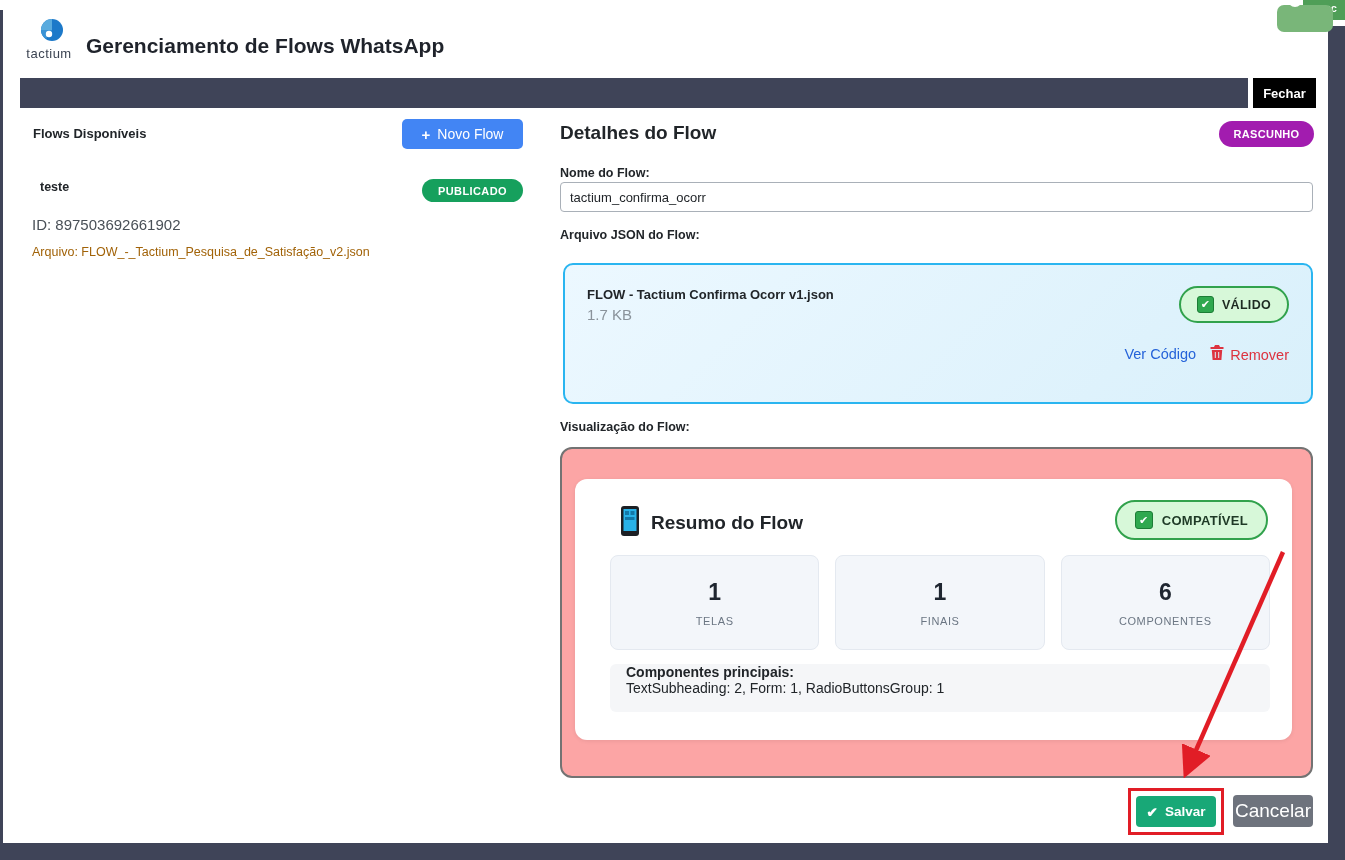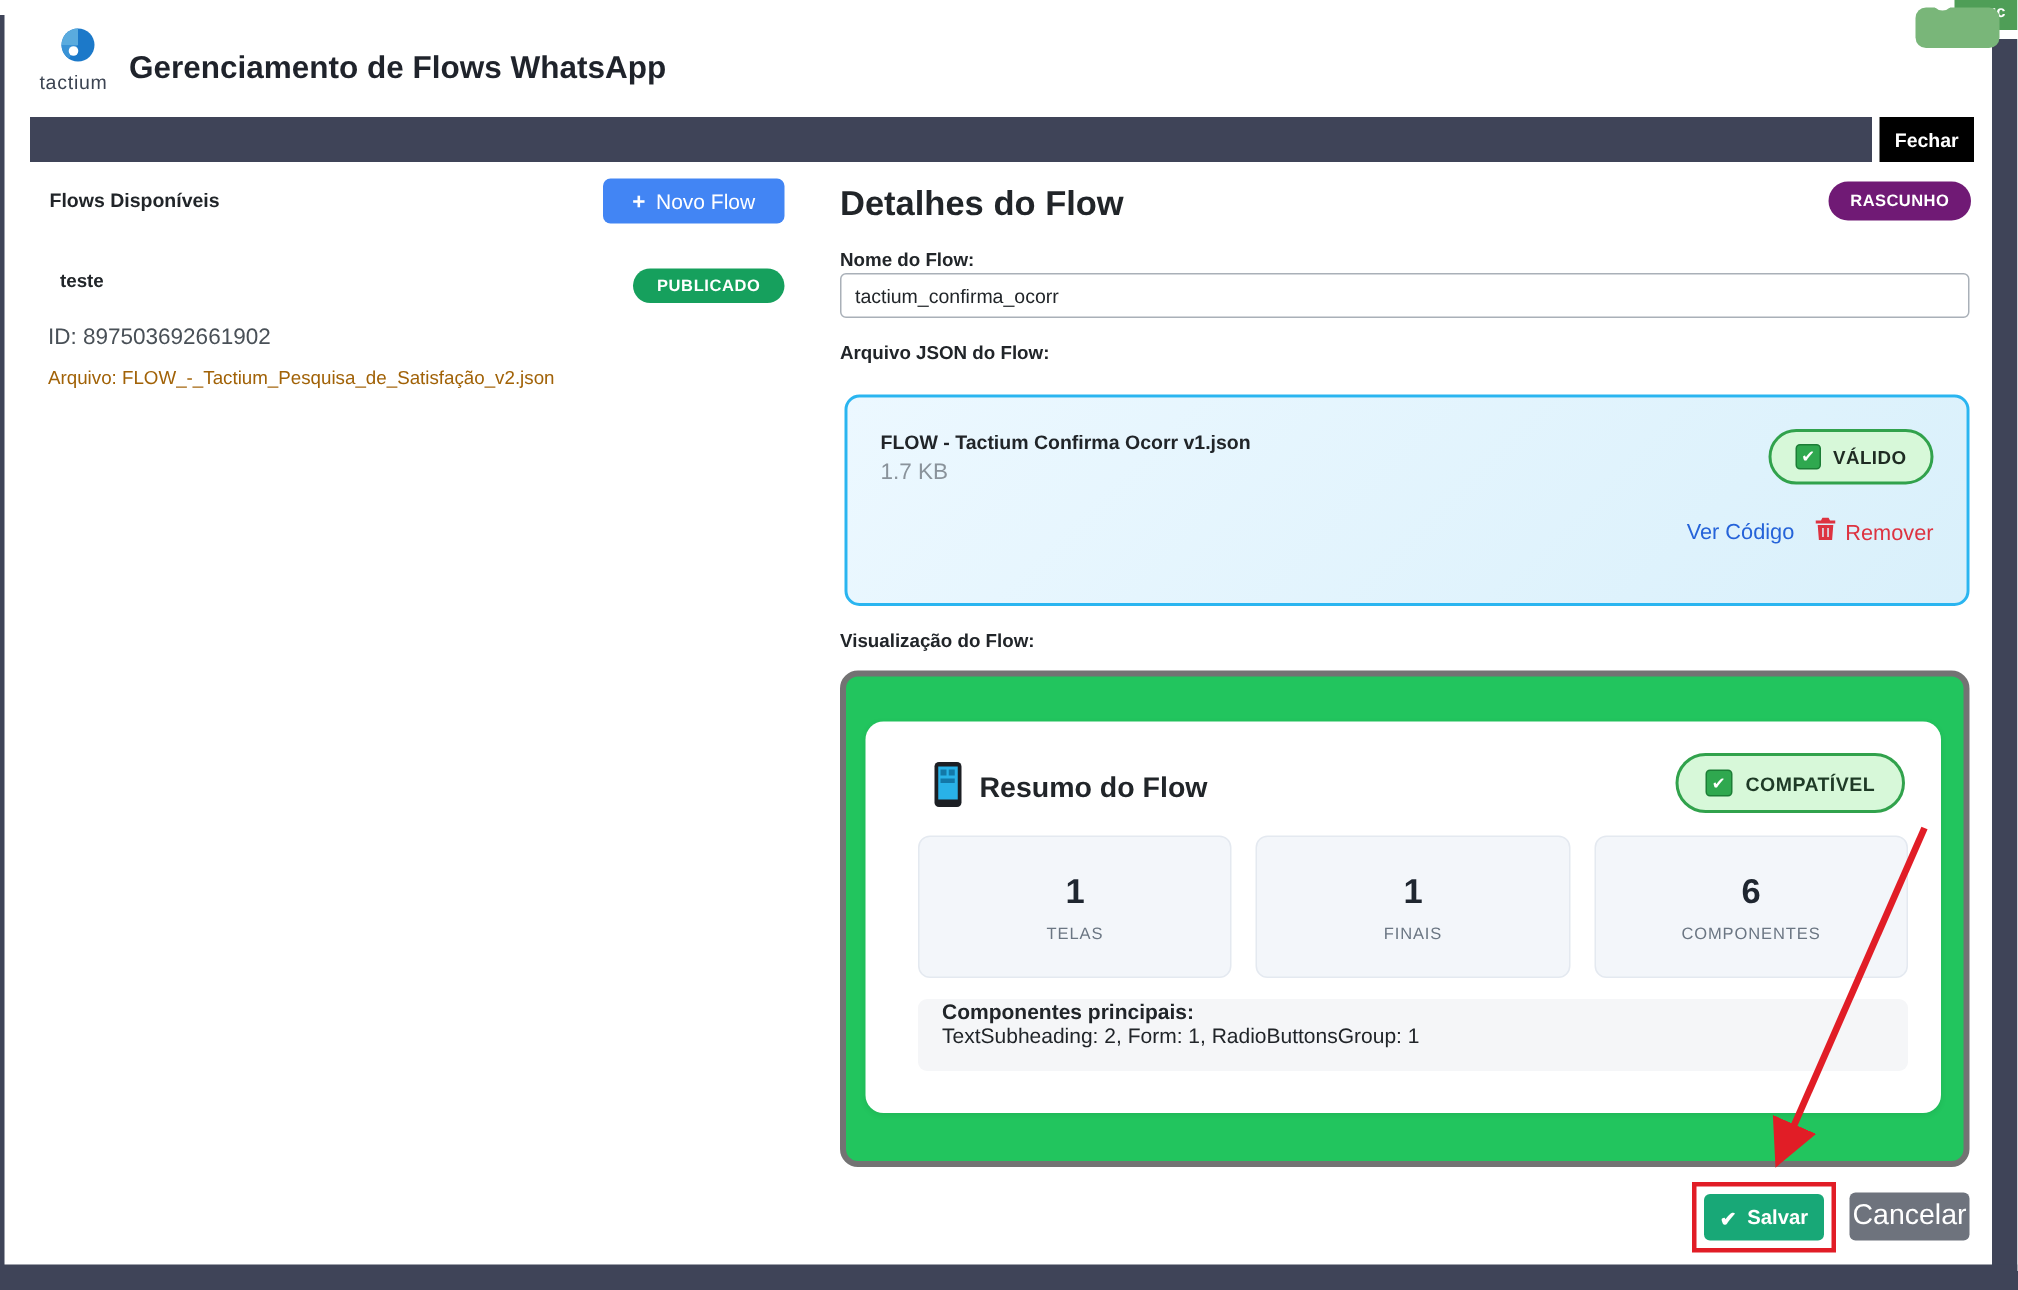--- a/index.html
+++ b/index.html
@@ -40,22 +40,22 @@
                    justify-content:center; gap:7px; cursor:pointer; font-family:inherit; }
   .novo-flow-btn .plus { font-weight:bold; font-size:15px; }
   .flow-name { position:absolute; left:40px; top:180px; font-size:12.5px; font-weight:bold; }
   .publicado-badge { position:absolute; left:422px; top:179px; width:101px; height:23px; background:#16a05d;
                      border-radius:12px; color:#fff; font-size:11px; font-weight:bold; letter-spacing:.4px;
                      display:flex; align-items:center; justify-content:center; }
   .flow-id   { position:absolute; left:32px; top:216px; font-size:15px; color:#495057; }
   .flow-file { position:absolute; left:32px; top:245px; font-size:12.5px; color:#a16207; }
 
   
-  .details-title { position:absolute; left:560px; top:122px; font-size:23px; font-weight:bold; }
-  .rascunho-badge { position:absolute; left:1219px; top:121px; width:95px; height:26px; background:#701a75;
+  .details-title { position:absolute; left:560px; top:122px; font-size:19px; font-weight:bold; }
+  .rascunho-badge { position:absolute; left:1219px; top:121px; width:95px; height:26px; background:#a21caf;
                     border-radius:13px; color:#fff; font-size:11px; font-weight:bold; letter-spacing:.3px;
                     display:flex; align-items:center; justify-content:center; }
   .field-label { position:absolute; left:560px; font-size:12.5px; font-weight:bold; color:#212529; }
   .nome-label { top:166px; }
   .nome-input { position:absolute; left:560px; top:182px; width:753px; height:30px; border:1px solid #a9b0b8;
                 border-radius:4px; font-size:13px; padding:0 9px; color:#212529; font-family:inherit; }
   .json-label { top:228px; }
 
   
   .file-card { position:absolute; left:563px; top:263px; width:750px; height:141px; border:2px solid #2ab5f0;
@@ -67,22 +67,22 @@
   .check-square { width:17px; height:17px; background:#2fa84f; border:1px solid #1c7d36; border-radius:3px;
                   color:#fff; font-size:11px; display:flex; align-items:center; justify-content:center; }
   .valido-badge .btxt { font-size:12.5px; font-weight:bold; color:#1e2b22; letter-spacing:.3px; }
   .file-links { position:absolute; right:22px; top:80px; display:flex; align-items:center; gap:14px; }
   .link-blue { color:#2563d9; font-size:14.5px; font-weight:500; text-decoration:none; cursor:pointer; }
   .link-red  { color:#dd3340; font-size:14.5px; font-weight:500; text-decoration:none; cursor:pointer;
                display:flex; align-items:flex-end; gap:6px; }
 
   
   .preview-label { top:420px; }
-  .outer-card { position:absolute; left:560px; top:447px; width:753px; height:331px; background:#22c55e;
-                border:4px solid #737373; border-radius:12px; }
+  .outer-card { position:absolute; left:560px; top:447px; width:753px; height:331px; background:#fca5a5;
+                border:2px solid #737373; border-radius:12px; }
   .inner-card { position:absolute; left:13px; top:30px; width:717px; height:261px; background:#fff;
                 border-radius:12px; box-shadow:0 1px 4px rgba(0,0,0,.08); }
   .summary-head { position:absolute; left:45px; top:27px; display:flex; align-items:center; gap:11px; }
   .summary-title { font-size:19px; font-weight:bold; }
   .compat-badge { position:absolute; right:24px; top:21px; height:40px; padding:0 18px; background:#d7f8d9;
                   border:2px solid #31a24c; border-radius:20px; display:flex; align-items:center; gap:9px; }
   .compat-badge .btxt { font-size:13px; font-weight:bold; color:#1e3a26; letter-spacing:.3px; }
   .stats-row { position:absolute; left:35px; top:76px; width:660px; display:flex; gap:16px; }
   .stat-box { flex:1; height:95px; background:#f3f6fa; border:1px solid #e4e9f0; border-radius:8px;
               display:flex; flex-direction:column; align-items:center; justify-content:center; gap:9px; }

